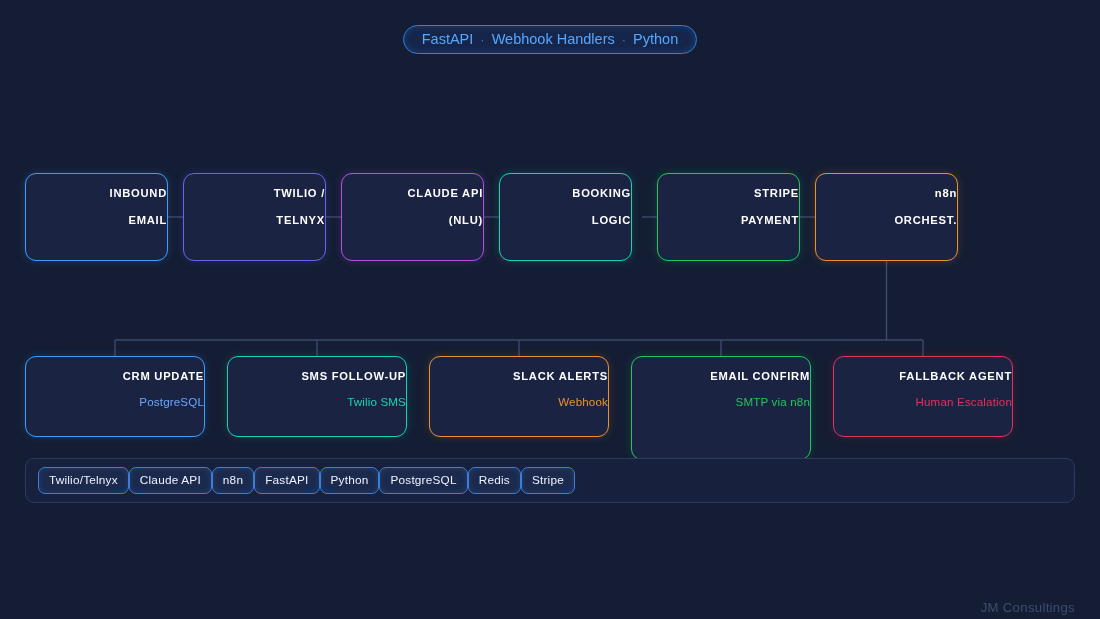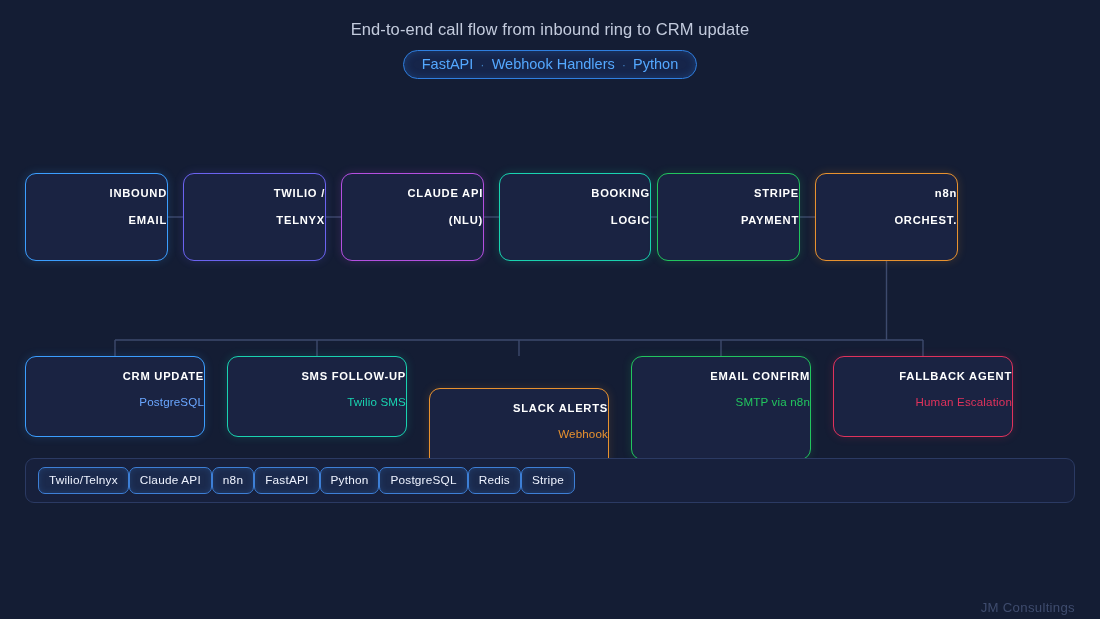--- a/index.html
+++ b/index.html
@@ -90,21 +90,20 @@
     position:absolute; right:25px; bottom:4px;
     font-size:13.2px; color:#3f4c6e; letter-spacing:.3px;
   }
 </style>
 </head>
 <body>
 
 <div id="stage">
 
   <div class="hdr">
-    <div class="subtitle">End-to-end call flow from inbound ring to CRM update</div>
     <div class="badge-wrap">
       <div class="badge" id="badge">
           <span>FastAPI</span>
           <span class="sep">·</span>
           <span>Webhook Handlers</span>
           <span class="sep">·</span>
           <span>Python</span>
         </div>
     </div>
   </div>
@@ -130,21 +129,21 @@
         <div class="l2">EMAIL</div>
       </div>
       <div class="node" style="left: 183px; top: 173px; width: 143px; height: 88px; border-color: rgb(107, 99, 240); box-shadow: rgba(107, 99, 240, 0.2) 0px 0px 10px;">
         <div class="l1">TWILIO /</div>
         <div class="l2">TELNYX</div>
       </div>
       <div class="node" style="left: 341px; top: 173px; width: 143px; height: 88px; border-color: rgb(180, 79, 224); box-shadow: rgba(180, 79, 224, 0.2) 0px 0px 10px;">
         <div class="l1">CLAUDE API</div>
         <div class="l2">(NLU)</div>
       </div>
-      <div class="node" style="left: 499px; top: 173px; width: 152px; height: 88px; border-color: rgb(25, 211, 176); box-shadow: rgba(25, 211, 176, 0.2) 0px 0px 10px;">
+      <div class="node" style="left: 499px; top: 173px; width: 133px; height: 88px; border-color: rgb(25, 211, 176); box-shadow: rgba(25, 211, 176, 0.2) 0px 0px 10px;">
         <div class="l1">BOOKING</div>
         <div class="l2">LOGIC</div>
       </div>
       <div class="node" style="left: 657px; top: 173px; width: 143px; height: 88px; border-color: rgb(34, 197, 94); box-shadow: rgba(34, 197, 94, 0.2) 0px 0px 10px;">
         <div class="l1">STRIPE</div>
         <div class="l2">PAYMENT</div>
       </div>
       <div class="node" style="left: 815px; top: 173px; width: 143px; height: 88px; border-color: rgb(232, 146, 47); box-shadow: rgba(232, 146, 47, 0.2) 0px 0px 10px;">
         <div class="l1">n8n</div>
         <div class="l2">ORCHEST.</div>
@@ -152,21 +151,21 @@
     </div>
   <div id="outcome-layer">
       <div class="node sub" style="left: 25px; top: 356px; width: 180px; height: 81px; border-color: rgb(59, 158, 255); box-shadow: rgba(59, 158, 255, 0.18) 0px 0px 10px;">
         <div class="l1">CRM UPDATE</div>
         <div class="l2" style="color: rgb(106, 166, 255);">PostgreSQL</div>
       </div>
       <div class="node sub" style="left: 227px; top: 356px; width: 180px; height: 81px; border-color: rgb(25, 211, 176); box-shadow: rgba(25, 211, 176, 0.18) 0px 0px 10px;">
         <div class="l1">SMS FOLLOW-UP</div>
         <div class="l2" style="color: rgb(25, 211, 176);">Twilio SMS</div>
       </div>
-      <div class="node sub" style="left: 429px; top: 356px; width: 180px; height: 81px; border-color: rgb(232, 146, 47); box-shadow: rgba(232, 146, 47, 0.18) 0px 0px 10px; margin-top: 32px;">
+      <div class="node sub" style="left: 429px; top: 356px; width: 180px; height: 81px; border-color: rgb(232, 146, 47); box-shadow: rgba(232, 146, 47, 0.18) 0px 0px 10px;">
         <div class="l1">SLACK ALERTS</div>
         <div class="l2" style="color: rgb(232, 146, 47);">Webhook</div>
       </div>
       <div class="node sub" style="left: 631px; top: 356px; width: 180px; height: 104px; border-color: rgb(34, 197, 94); box-shadow: rgba(34, 197, 94, 0.18) 0px 0px 10px;">
         <div class="l1">EMAIL CONFIRM</div>
         <div class="l2" style="color: rgb(34, 197, 94);">SMTP via n8n</div>
       </div>
       <div class="node sub" style="left: 833px; top: 356px; width: 180px; height: 81px; border-color: rgb(224, 50, 92); box-shadow: rgba(224, 50, 92, 0.18) 0px 0px 10px;">
         <div class="l1">FALLBACK AGENT</div>
         <div class="l2" style="color: rgb(224, 50, 92);">Human Escalation</div>

